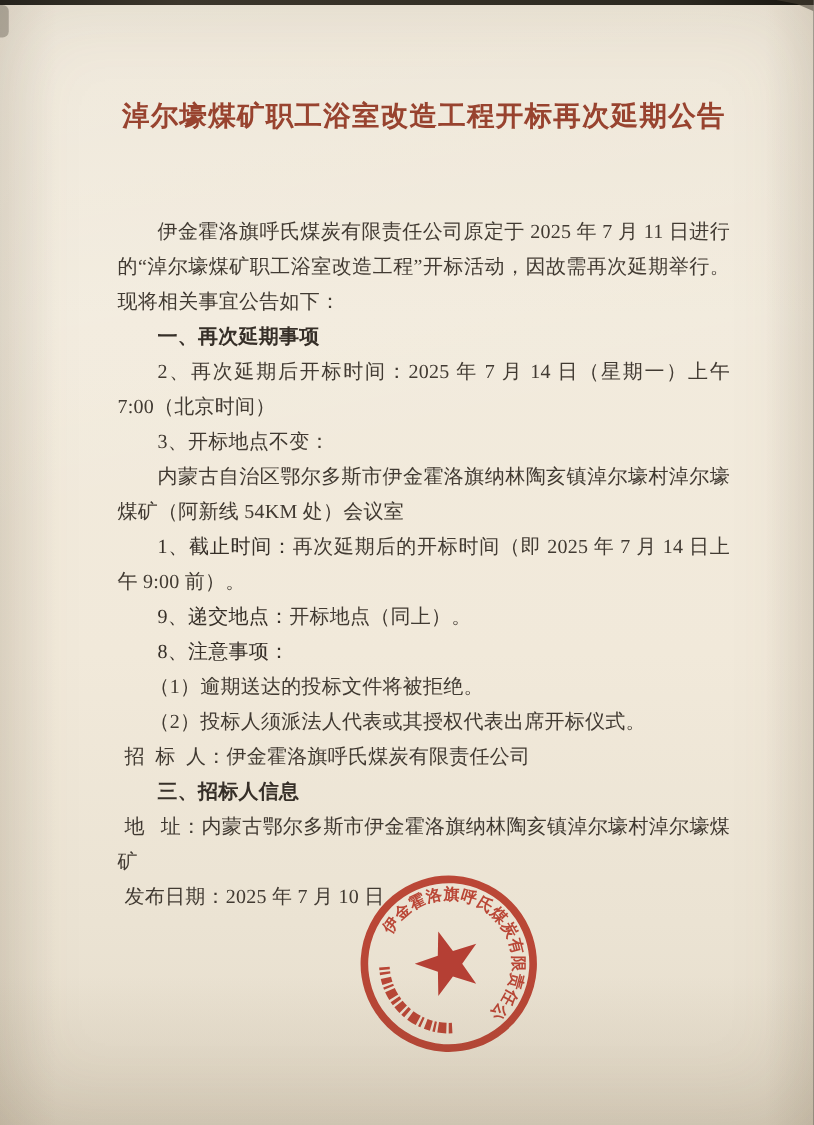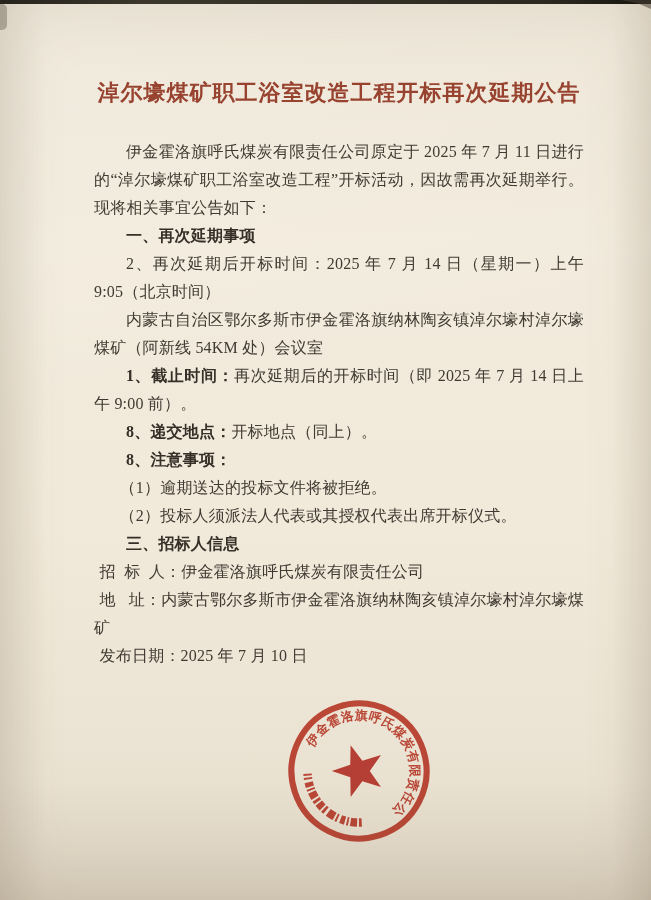--- a/index.html
+++ b/index.html
@@ -32,34 +32,34 @@
   .corner-tr{
     position:absolute;top:0;right:0;width:30px;height:9px;
     background:#4c4639;opacity:.55;
     clip-path:polygon(0 0,100% 0,100% 100%,55% 35%);
   }
   .content{
     position:absolute;top:78px;left:94px;width:490px;
     color:#413a32;
   }
   .title{
-    margin:0 0 30px 0;
+    margin:0 0 64px 0;
     font-size:22px;line-height:30px;font-weight:bold;
     text-align:center;letter-spacing:1px;
     color:#98432f;
   }
   .line{
     margin:0;font-size:16px;line-height:28px;
     text-align:justify;letter-spacing:0.2px;
   }
   .indent{text-indent:2em;}
   .indent-md{text-indent:1.6em;}
   .indent-sm{text-indent:0.35em;}
   .bold{font-weight:bold;color:#362f28;}
-  .b{font-weight:bold;color:#362f28;}
+  .b{font-weight:normal;color:#362f28;}
   .seal{
     position:absolute;left:284px;top:696px;width:150px;height:150px;
     mix-blend-mode:multiply;opacity:0.9;filter:blur(0.3px);
     pointer-events:none;
   }
 </style>
 </head>
 <body>
 
 <div class="photo">
@@ -67,31 +67,32 @@
   <div class="corner-tl"></div>
   <div class="corner-tr"></div>
 
   <div class="content">
     <h1 class="title">淖尔壕煤矿职工浴室改造工程开标再次延期公告</h1>
 
 
     <p class="line indent">伊金霍洛旗呼氏煤炭有限责任公司原定于 2025 年 7 月 11 日进行的“淖尔壕煤矿职工浴室改造工程”开标活动，因故需再次延期举行。现将相关事宜公告如下：</p>
 
     <p class="line indent bold">一、再次延期事项</p>
-    <p class="line indent">2、再次延期后开标时间：2025 年 7 月 14 日（星期一）上午 9:05（北京时间）</p>
+    <p class="line indent">2、再次延期后开标时间：2025 年 7 月 14 日（星期一）上午 7:00（北京时间）</p>
+    <p class="line indent">3、开标地点不变：</p>
     <p class="line indent">内蒙古自治区鄂尔多斯市伊金霍洛旗纳林陶亥镇淖尔壕村淖尔壕煤矿（阿新线 54KM 处）会议室</p>
 
     <p class="line indent"><span class="b">1、截止时间：</span><span>再次延期后的开标时间（即 2025 年 7 月 14 日上午 9:00 前）。</span></p>
-    <p class="line indent"><span class="b">8、递交地点：</span><span>开标地点（同上）。</span></p>
+    <p class="line indent"><span class="b">9、递交地点：</span><span>开标地点（同上）。</span></p>
     <p class="line indent"><span class="b">8、注意事项：</span><span></span></p>
     <p class="line indent-md">（1）逾期送达的投标文件将被拒绝。</p>
     <p class="line indent-md">（2）投标人须派法人代表或其授权代表出席开标仪式。</p>
 
+    <p class="line indent-sm"><span>招&nbsp;&nbsp;标&nbsp;&nbsp;人：</span><span>伊金霍洛旗呼氏煤炭有限责任公司</span></p>
     <p class="line indent bold">三、招标人信息</p>
-    <p class="line indent-sm"><span>招&nbsp;&nbsp;标&nbsp;&nbsp;人：</span><span>伊金霍洛旗呼氏煤炭有限责任公司</span></p>
     <p class="line indent-sm"><span>地&nbsp;&nbsp;&nbsp;址：</span><span>内蒙古鄂尔多斯市伊金霍洛旗纳林陶亥镇淖尔壕村淖尔壕煤矿</span></p>
     <p class="line indent-sm"><span>发布日期：</span><span>2025 年 7 月 10 日</span></p>
   </div>
 
   <div class="seal">
     <svg viewBox="0 0 160 160" width="150" height="150">
       <g transform="rotate(-18 80 80)">
         <circle cx="80" cy="80" r="72" fill="none" stroke="#c43b2c" stroke-width="6.5"></circle>
         <path id="sealArc" d="M 41.1 41.1 A 55 55 0 1 1 94.2 133.1" fill="none"></path>
         <text font-size="13.5" font-weight="bold" fill="#c43b2c" letter-spacing="0.5" font-family="'Liberation Serif','DejaVu Serif',serif">

